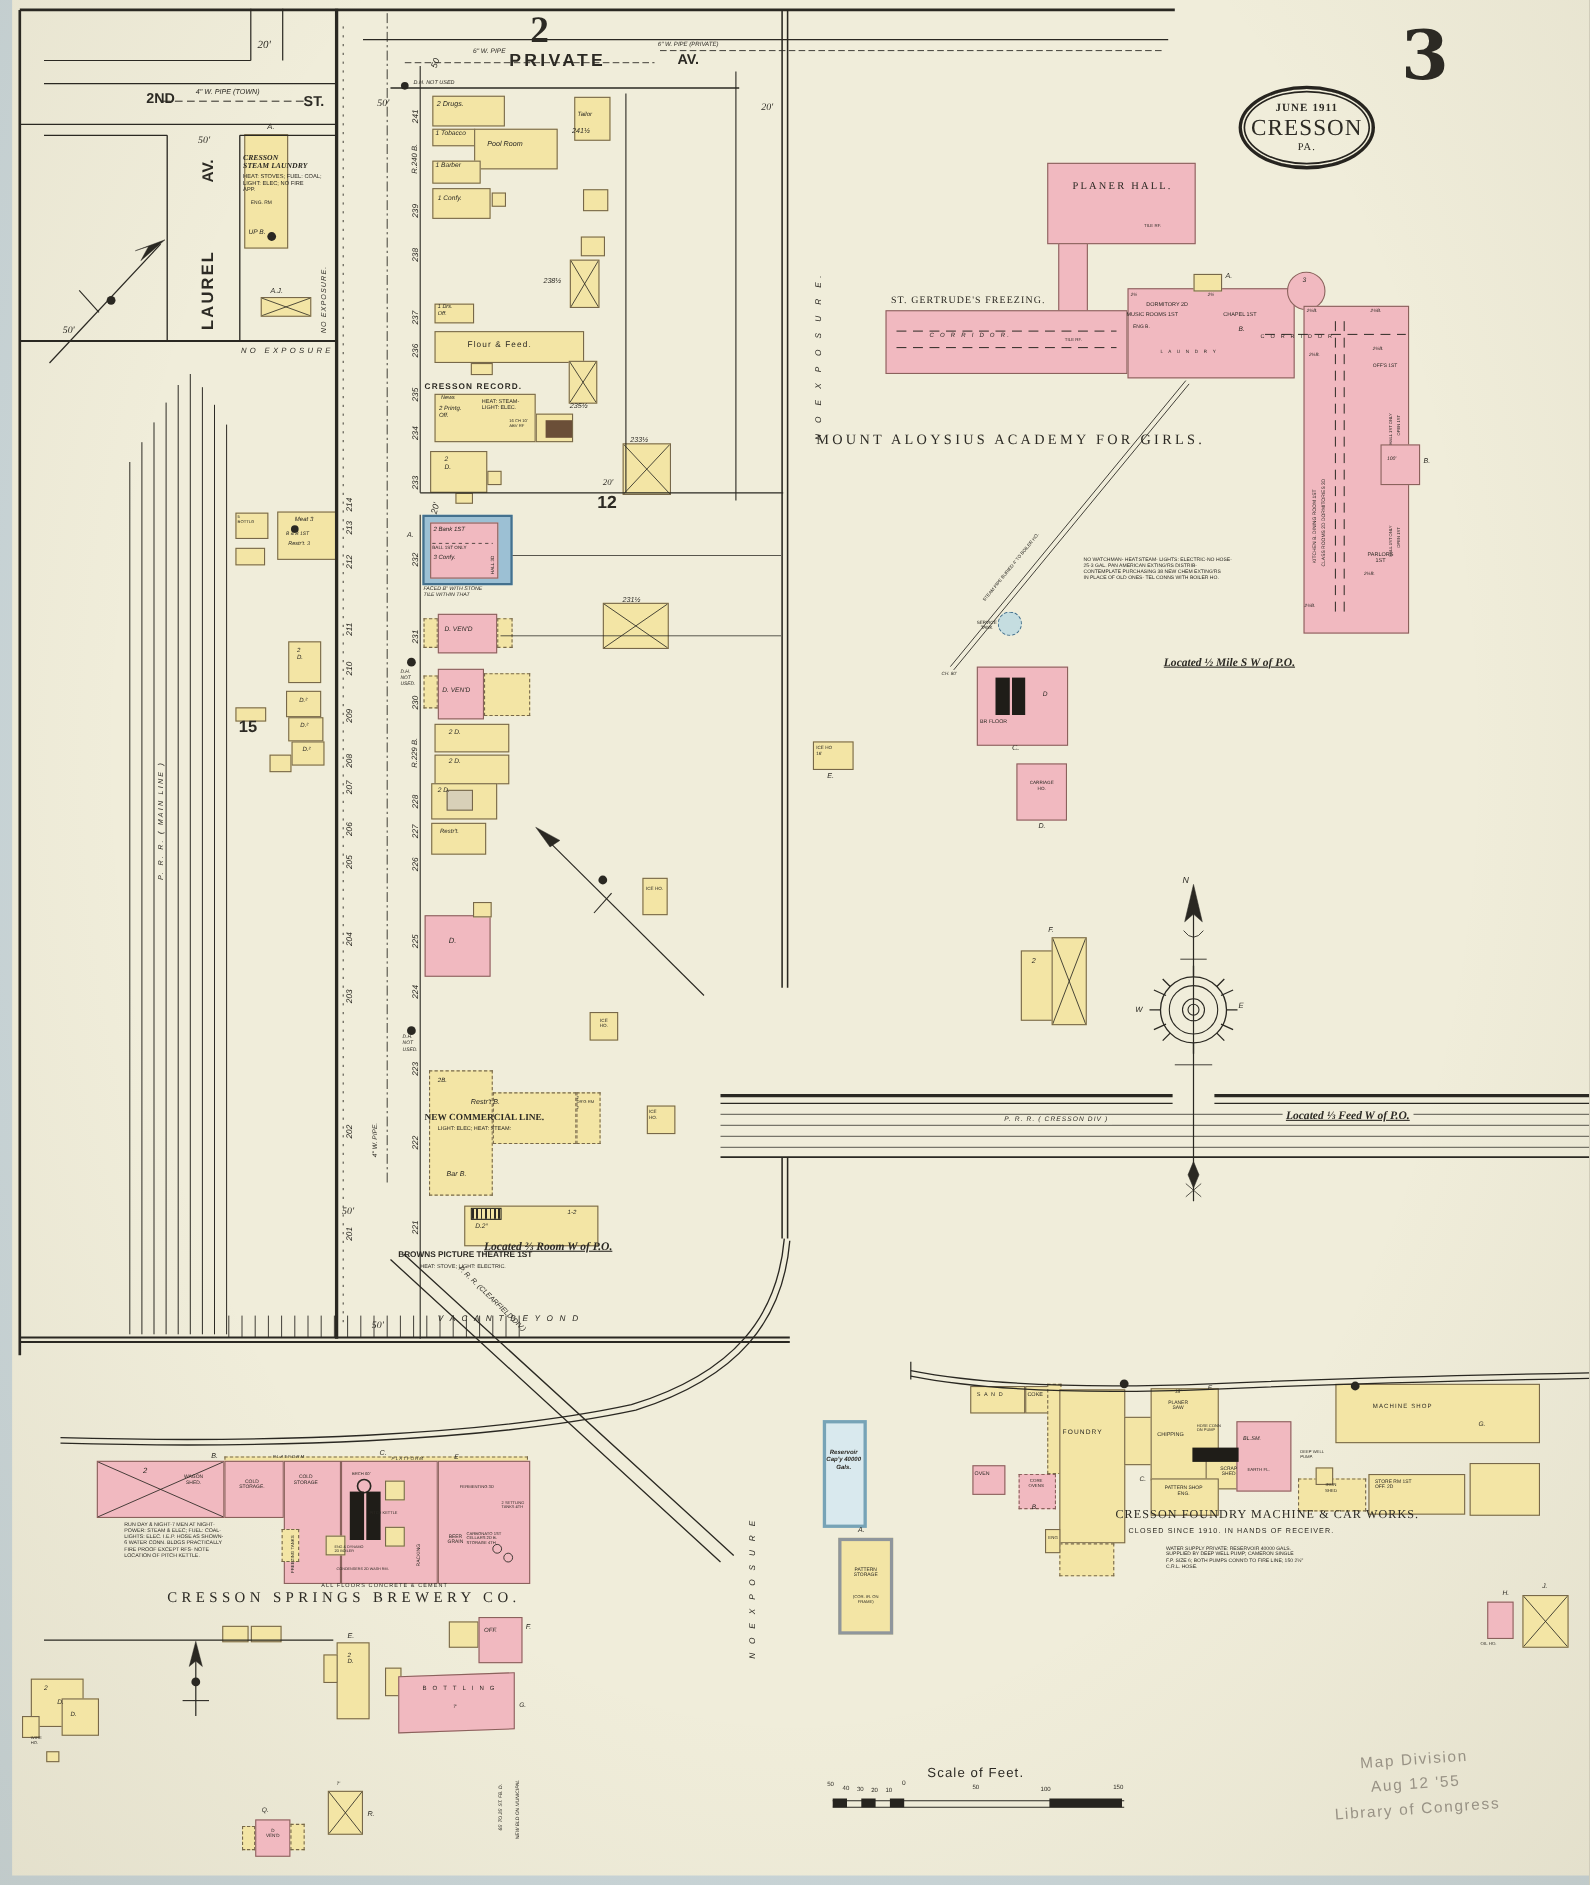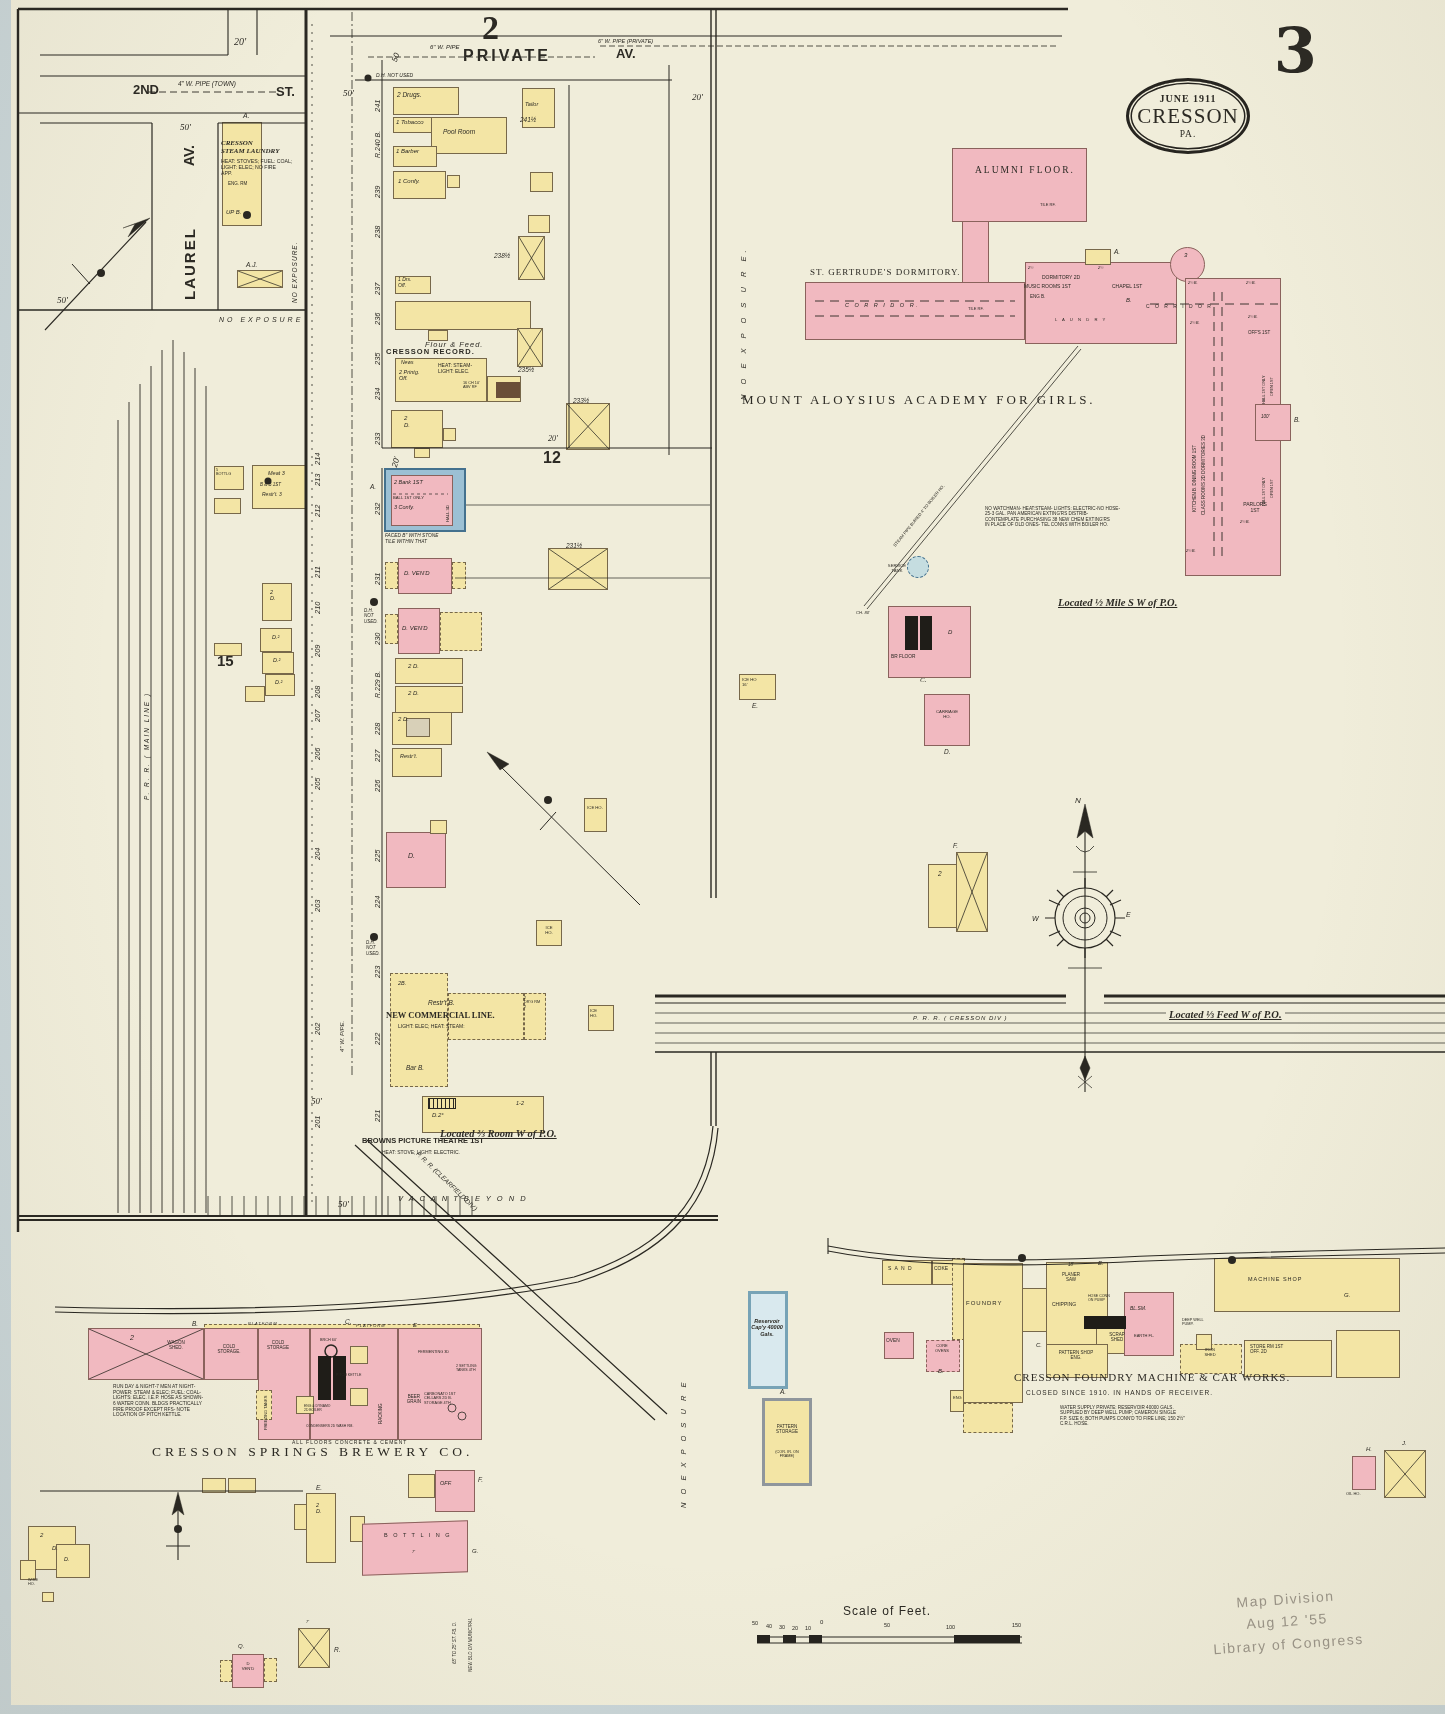--- a/index.html
+++ b/index.html
@@ -256,21 +256,21 @@
       <span class="map-label" style="left: 397px; top: 91px; font-size: 6.5px; font-style: italic;">2 Drugs.</span>
       <span class="map-label" style="left: 525px; top: 101px; font-size: 5.5px; font-style: italic;">Tailor</span>
       <span class="map-label" style="left: 520px; top: 116px; font-size: 6.5px; font-style: italic;">241½</span>
       <span class="map-label" style="left: 396px; top: 119px; font-size: 6px; font-style: italic;">1 Tobacco</span>
       <span class="map-label" style="left: 443px; top: 128px; font-size: 6.5px; font-style: italic;">Pool  Room</span>
       <span class="map-label" style="left: 396px; top: 148px; font-size: 6px; font-style: italic;">1 Barber</span>
       <span class="map-label" style="left: 398px; top: 178px; font-size: 6px; font-style: italic;">1 Confy.</span>
       <span class="map-label" style="left: 494px; top: 252px; font-size: 6.5px; font-style: italic;">238½</span>
       <span class="map-label" style="left: 398px; top: 277px; font-size: 5px; font-style: italic;">1 Drs.
 Off.</span>
-      <span class="map-label" style="left: 425px; top: 309px; font-size: 7.5px; font-style: italic; letter-spacing: 1px; margin-top: 32px;">Flour &amp; Feed.</span>
+      <span class="map-label" style="left: 425px; top: 309px; font-size: 7.5px; letter-spacing: 1px;">Flour &amp; Feed.</span>
       <span class="map-label" style="left: 386px; top: 348px; font-size: 7.5px; font-weight: bold; letter-spacing: 1px;">CRESSON RECORD.</span>
       <span class="map-label" style="left: 401px; top: 360px; font-size: 5px; font-style: italic;">News</span>
       <span class="map-label" style="left: 399px; top: 369px; font-size: 5.5px; font-style: italic;">2 Printg.
 Off.</span>
       <span class="map-label" style="left: 438px; top: 363px; font-size: 5px;">HEAT: STEAM-
 LIGHT: ELEC.</span>
       <span class="map-label" style="left: 463px; top: 381px; font-size: 3.8px;">16 CH 10'
 ABV RF</span>
       <span class="map-label" style="left: 518px; top: 366px; font-size: 6.5px; font-style: italic;">235½</span>
       <span class="map-label" style="left: 404px; top: 415px; font-size: 6px; font-style: italic;">2
@@ -362,23 +362,23 @@
       <span class="map-label" style="left: 374px; top: 698px; font-size: 7px; font-style: italic; transform: rotate(-90deg);">R.229 B.</span>
       <span class="map-label" style="left: 374px; top: 735px; font-size: 7.5px; font-style: italic; transform: rotate(-90deg);">228</span>
       <span class="map-label" style="left: 374px; top: 762px; font-size: 7.5px; font-style: italic; transform: rotate(-90deg);">227</span>
       <span class="map-label" style="left: 374px; top: 792px; font-size: 7.5px; font-style: italic; transform: rotate(-90deg);">226</span>
       <span class="map-label" style="left: 374px; top: 862px; font-size: 7.5px; font-style: italic; transform: rotate(-90deg);">225</span>
       <span class="map-label" style="left: 374px; top: 908px; font-size: 7.5px; font-style: italic; transform: rotate(-90deg);">224</span>
       <span class="map-label" style="left: 374px; top: 978px; font-size: 7.5px; font-style: italic; transform: rotate(-90deg);">223</span>
       <span class="map-label" style="left: 374px; top: 1045px; font-size: 7.5px; font-style: italic; transform: rotate(-90deg);">222</span>
       <span class="map-label" style="left: 374px; top: 1122px; font-size: 7.5px; font-style: italic; transform: rotate(-90deg);">221</span>
       <span class="map-label" style="left: 740px; top: 400px; font-size: 7.5px; font-style: italic; letter-spacing: 4px; transform: rotate(-90deg);">N O   E X P O S U R E.</span>
-      <span class="map-label se" style="left: 975px; top: 165px; font-size: 9.5px; letter-spacing: 2px;">ALUMNI  FLOOR.</span>
+      <span class="map-label se" style="left: 975px; top: 165px; font-size: 9.5px; letter-spacing: 2px;">PLANER  HALL.</span>
       <span class="map-label" style="left: 1040px; top: 203px; font-size: 4px;">TILE RF.</span>
-      <span class="map-label se" style="left: 810px; top: 267px; font-size: 9px; letter-spacing: 1px;">ST. GERTRUDE'S DORMITORY.</span>
+      <span class="map-label se" style="left: 810px; top: 267px; font-size: 9px; letter-spacing: 1px;">ST. GERTRUDE'S FREEZING.</span>
       <span class="map-label" style="left: 845px; top: 302px; font-size: 5.5px; font-style: italic; letter-spacing: 2px;">C O R R I D O R.</span>
       <span class="map-label" style="left: 968px; top: 307px; font-size: 4px;">TILE RF.</span>
       <span class="map-label" style="left: 1042px; top: 275px; font-size: 5px;">DORMITORY 2D</span>
       <span class="map-label" style="left: 1024px; top: 284px; font-size: 5px;">MUSIC ROOMS 1ST</span>
       <span class="map-label" style="left: 1112px; top: 284px; font-size: 5px;">CHAPEL 1ST</span>
       <span class="map-label" style="left: 1030px; top: 294px; font-size: 4.5px;">ENG B.</span>
       <span class="map-label" style="left: 1126px; top: 297px; font-size: 6px; font-style: italic;">B.</span>
       <span class="map-label" style="left: 1114px; top: 248px; font-size: 6.5px; font-style: italic;">A.</span>
       <span class="map-label" style="left: 1184px; top: 252px; font-size: 6px; font-style: italic;">3</span>
       <span class="map-label" style="left: 1055px; top: 318px; font-size: 4.2px; letter-spacing: 2px;">L A U N D R Y</span>

